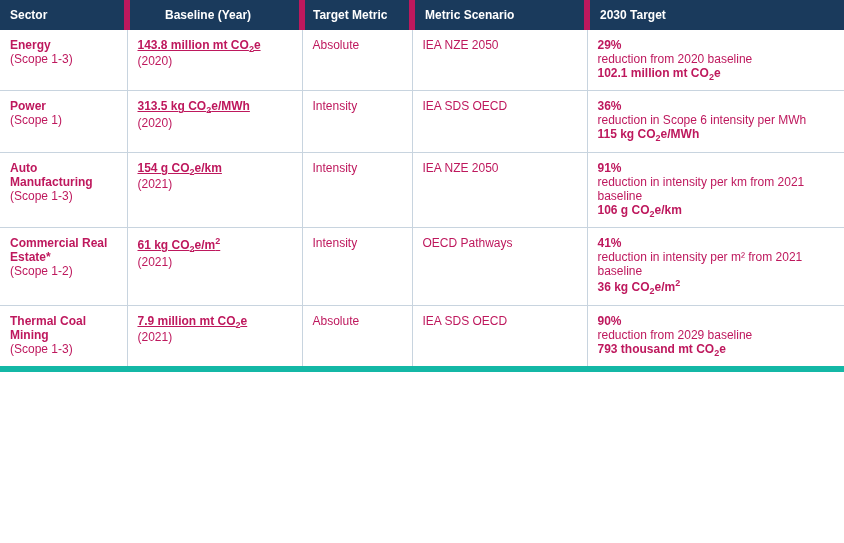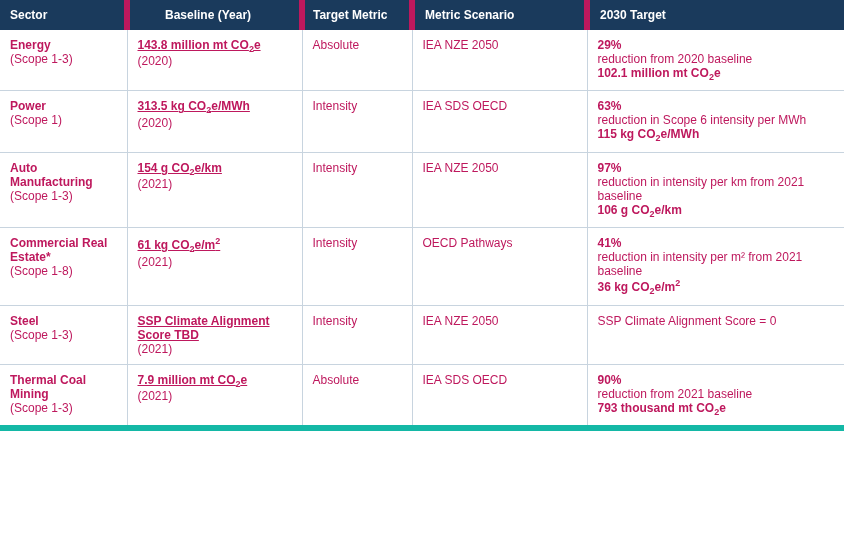--- a/index.html
+++ b/index.html
@@ -91,45 +91,38 @@
           <td><span class="baseline-value">143.8 million mt CO<sub>2</sub>e</span><br><span>(2020)</span></td>
           <td>Absolute</td>
           <td>IEA NZE 2050</td>
           <td><span class="target-bold">29%</span><br><span>reduction from 2020 baseline</span><br><span class="target-bold">102.1 million mt CO<sub>2</sub>e</span></td>
         </tr>
         <tr>
           <td><span class="sector-name">Power</span><br><span class="sector-scope">(Scope 1)</span></td>
           <td><span class="baseline-value">313.5 kg CO<sub>2</sub>e/MWh</span><br><span>(2020)</span></td>
           <td>Intensity</td>
           <td>IEA SDS OECD</td>
-          <td><span class="target-bold">63%</span><br><span>reduction in Scope 6 intensity per MWh</span><br><span class="target-bold">115 kg CO<sub>2</sub>e/MWh</span></td>
+          <td><span class="target-bold">36%</span><br><span>reduction in Scope 6 intensity per MWh</span><br><span class="target-bold">115 kg CO<sub>2</sub>e/MWh</span></td>
         </tr>
         <tr>
           <td><span class="sector-name">Auto Manufacturing</span><br><span class="sector-scope">(Scope 1-3)</span></td>
           <td><span class="baseline-value">154 g CO<sub>2</sub>e/km</span><br><span>(2021)</span></td>
           <td>Intensity</td>
           <td>IEA NZE 2050</td>
-          <td><span class="target-bold">97%</span><br><span>reduction in intensity per km from 2021 baseline</span><br><span class="target-bold">106 g CO<sub>2</sub>e/km</span></td>
+          <td><span class="target-bold">91%</span><br><span>reduction in intensity per km from 2021 baseline</span><br><span class="target-bold">106 g CO<sub>2</sub>e/km</span></td>
         </tr>
         <tr>
-          <td><span class="sector-name">Commercial Real Estate*</span><br><span class="sector-scope">(Scope 1-8)</span></td>
+          <td><span class="sector-name">Commercial Real Estate*</span><br><span class="sector-scope">(Scope 1-2)</span></td>
           <td><span class="baseline-value">61 kg CO<sub>2</sub>e/m<sup>2</sup></span><br><span>(2021)</span></td>
           <td>Intensity</td>
           <td>OECD Pathways</td>
           <td><span class="target-bold">41%</span><br><span>reduction in intensity per m² from 2021 baseline</span><br><span class="target-bold">36 kg CO<sub>2</sub>e/m<sup>2</sup></span></td>
         </tr>
         <tr>
-          <td><span class="sector-name">Steel</span><br><span class="sector-scope">(Scope 1-3)</span></td>
-          <td><span class="baseline-value">SSP Climate Alignment Score TBD</span><br><span>(2021)</span></td>
-          <td>Intensity</td>
-          <td>IEA NZE 2050</td>
-          <td><span>SSP Climate Alignment Score = 0</span></td>
-        </tr>
-        <tr>
           <td><span class="sector-name">Thermal Coal Mining</span><br><span class="sector-scope">(Scope 1-3)</span></td>
           <td><span class="baseline-value">7.9 million mt CO<sub>2</sub>e</span><br><span>(2021)</span></td>
           <td>Absolute</td>
           <td>IEA SDS OECD</td>
-          <td><span class="target-bold">90%</span><br><span>reduction from 2021 baseline</span><br><span class="target-bold">793 thousand mt CO<sub>2</sub>e</span></td>
+          <td><span class="target-bold">90%</span><br><span>reduction from 2029 baseline</span><br><span class="target-bold">793 thousand mt CO<sub>2</sub>e</span></td>
         </tr>
       </tbody>
   </table>
 </div>
 
 </body></html>

